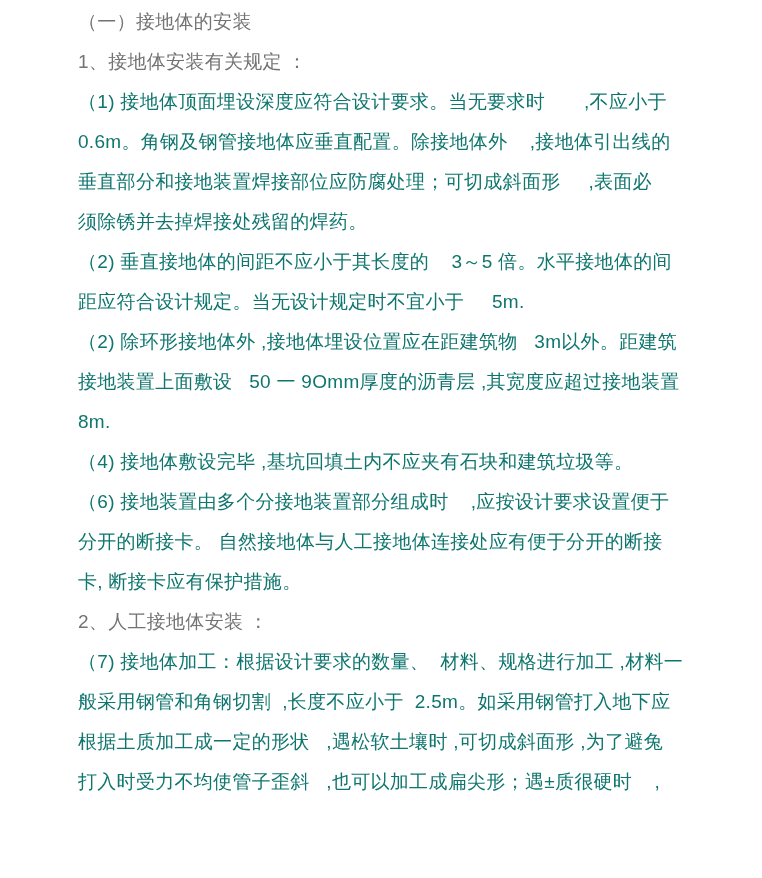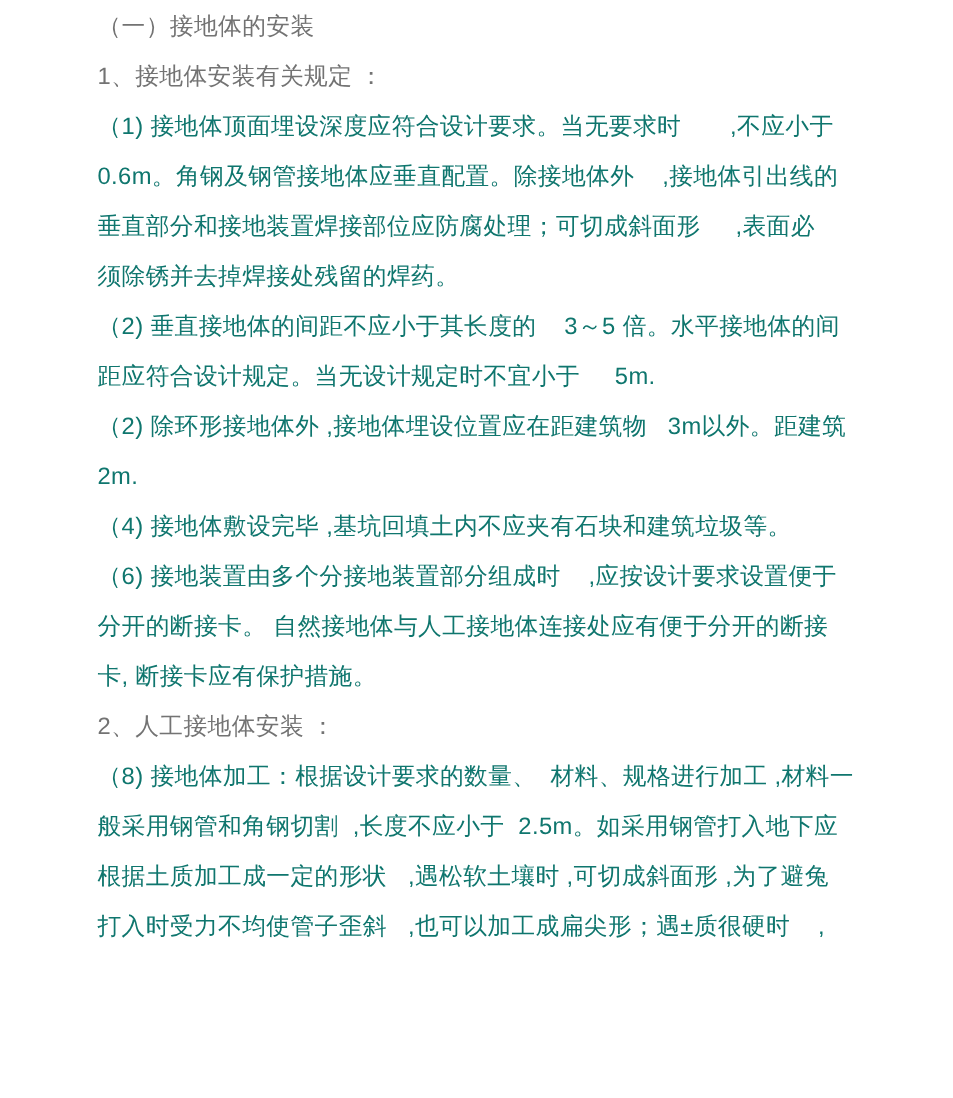--- a/index.html
+++ b/index.html
@@ -39,24 +39,25 @@
   <div class="doc" id="doc-body">
       <div class="line heading">（一）接地体的安装</div>
       <div class="line heading">1、接地体安装有关规定 ：</div>
       <div class="line">（1) 接地体顶面埋设深度应符合设计要求。当无要求时       ,不应小于</div>
       <div class="line">0.6m。角钢及钢管接地体应垂直配置。除接地体外    ,接地体引出线的</div>
       <div class="line">垂直部分和接地装置焊接部位应防腐处理；可切成斜面形     ,表面必</div>
       <div class="line">须除锈并去掉焊接处残留的焊药。</div>
       <div class="line">（2) 垂直接地体的间距不应小于其长度的    3～5 倍。水平接地体的间</div>
       <div class="line">距应符合设计规定。当无设计规定时不宜小于     5m.</div>
       <div class="line">（2) 除环形接地体外 ,接地体埋设位置应在距建筑物   3m以外。距建筑</div>
-      <div class="line">2m.</div>
+      <div class="line">接地装置上面敷设   50 一 9Omm厚度的沥青层 ,其宽度应超过接地装置</div>
+      <div class="line">8m.</div>
       <div class="line">（4) 接地体敷设完毕 ,基坑回填土内不应夹有石块和建筑垃圾等。</div>
       <div class="line">（6) 接地装置由多个分接地装置部分组成时    ,应按设计要求设置便于</div>
       <div class="line">分开的断接卡。 自然接地体与人工接地体连接处应有便于分开的断接</div>
       <div class="line">卡, 断接卡应有保护措施。</div>
       <div class="line heading">2、人工接地体安装 ：</div>
-      <div class="line">（8) 接地体加工：根据设计要求的数量、  材料、规格进行加工 ,材料一</div>
+      <div class="line">（7) 接地体加工：根据设计要求的数量、  材料、规格进行加工 ,材料一</div>
       <div class="line">般采用钢管和角钢切割  ,长度不应小于  2.5m。如采用钢管打入地下应</div>
       <div class="line">根据土质加工成一定的形状   ,遇松软土壤时 ,可切成斜面形 ,为了避兔</div>
       <div class="line">打入时受力不均使管子歪斜   ,也可以加工成扁尖形；遇±质很硬时    ,</div>
     </div>
 </div>
 
 </body></html>

